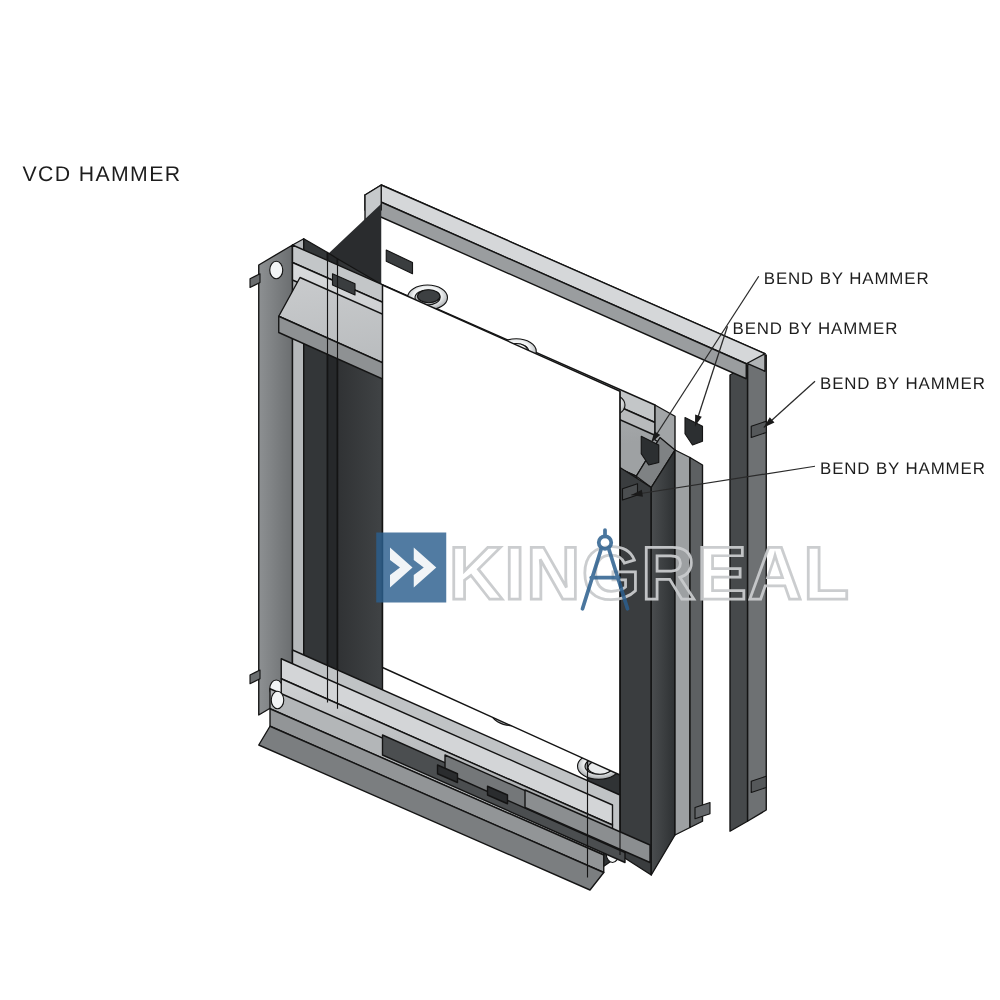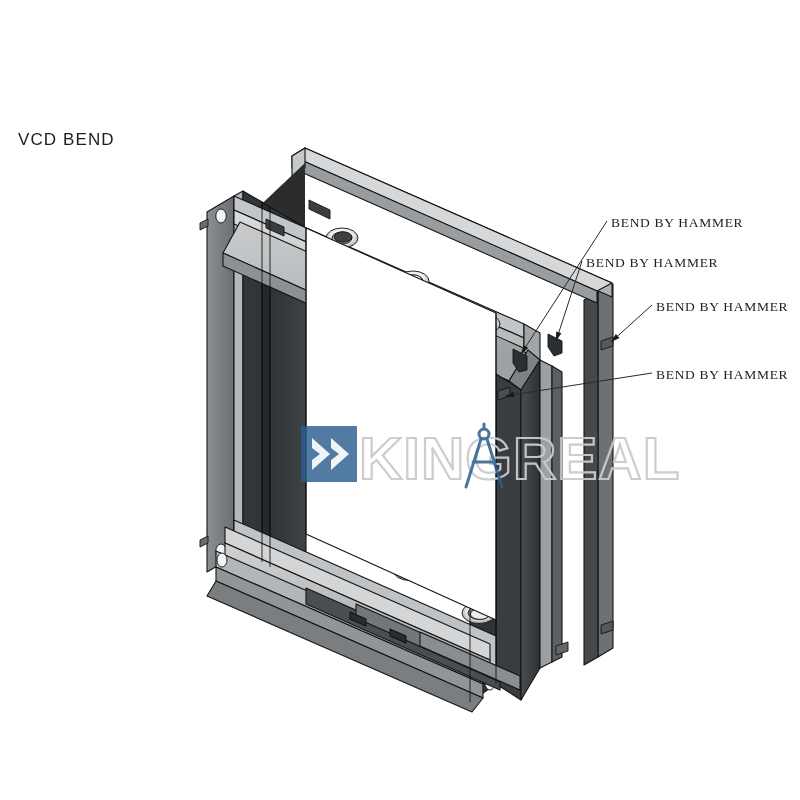--- a/index.html
+++ b/index.html
@@ -6,21 +6,21 @@
   body{width:800px;height:800px;overflow:hidden;font-family:"Liberation Sans",sans-serif;}
   #stage{position:relative;width:800px;height:800px;background:#ffffff;}
   #title{
     position:absolute;left:18px;top:130px;
     font-size:17px;letter-spacing:1.1px;color:#1d1d1d;
     font-family:"Liberation Sans",sans-serif;white-space:nowrap;
   }
   .callout{
     position:absolute;font-size:13.5px;letter-spacing:0.7px;
     color:#1d1d1d;white-space:nowrap;
-    font-family:Liberation Serif, serif;
+    font-family:Liberation Sans, sans-serif;
   }
   #c0{left:611px;top:215px;}
   #c1{left:586px;top:255px;}
   #c2{left:656px;top:299px;}
   #c3{left:656px;top:367px;}
   #draw{position:absolute;left:0;top:0;width:800px;height:800px;}
   #wm{position:absolute;left:0;top:0;width:800px;height:800px;pointer-events:none;}
 </style>
 </head>
 <body>
@@ -257,20 +257,20 @@
     <text x="359" y="479" font-family="Liberation Sans, sans-serif" font-size="60" font-weight="bold" letter-spacing="1" fill="none" stroke="#c9cbcd" stroke-width="2.2" opacity="0.95">KINGREAL</text>
     <g opacity="0.85" stroke="#2b5f8e" stroke-width="3" fill="none" stroke-linecap="round">
       <circle cx="484" cy="434" r="5" fill="none"></circle>
       <line x1="481" y1="439" x2="466" y2="487"></line>
       <line x1="487" y1="439" x2="502" y2="487"></line>
       <line x1="473" y1="462" x2="495" y2="462"></line>
       <line x1="484" y1="424" x2="484" y2="429"></line>
     </g>
   </svg>
 
-  <div id="title">VCD BEND</div>
+  <div id="title">VCD HAMMER</div>
 
   <div class="callout" id="c0">BEND BY HAMMER</div>
   <div class="callout" id="c1">BEND BY HAMMER</div>
   <div class="callout" id="c2">BEND BY HAMMER</div>
   <div class="callout" id="c3">BEND BY HAMMER</div>
 
 </div>
 
 </body></html>

